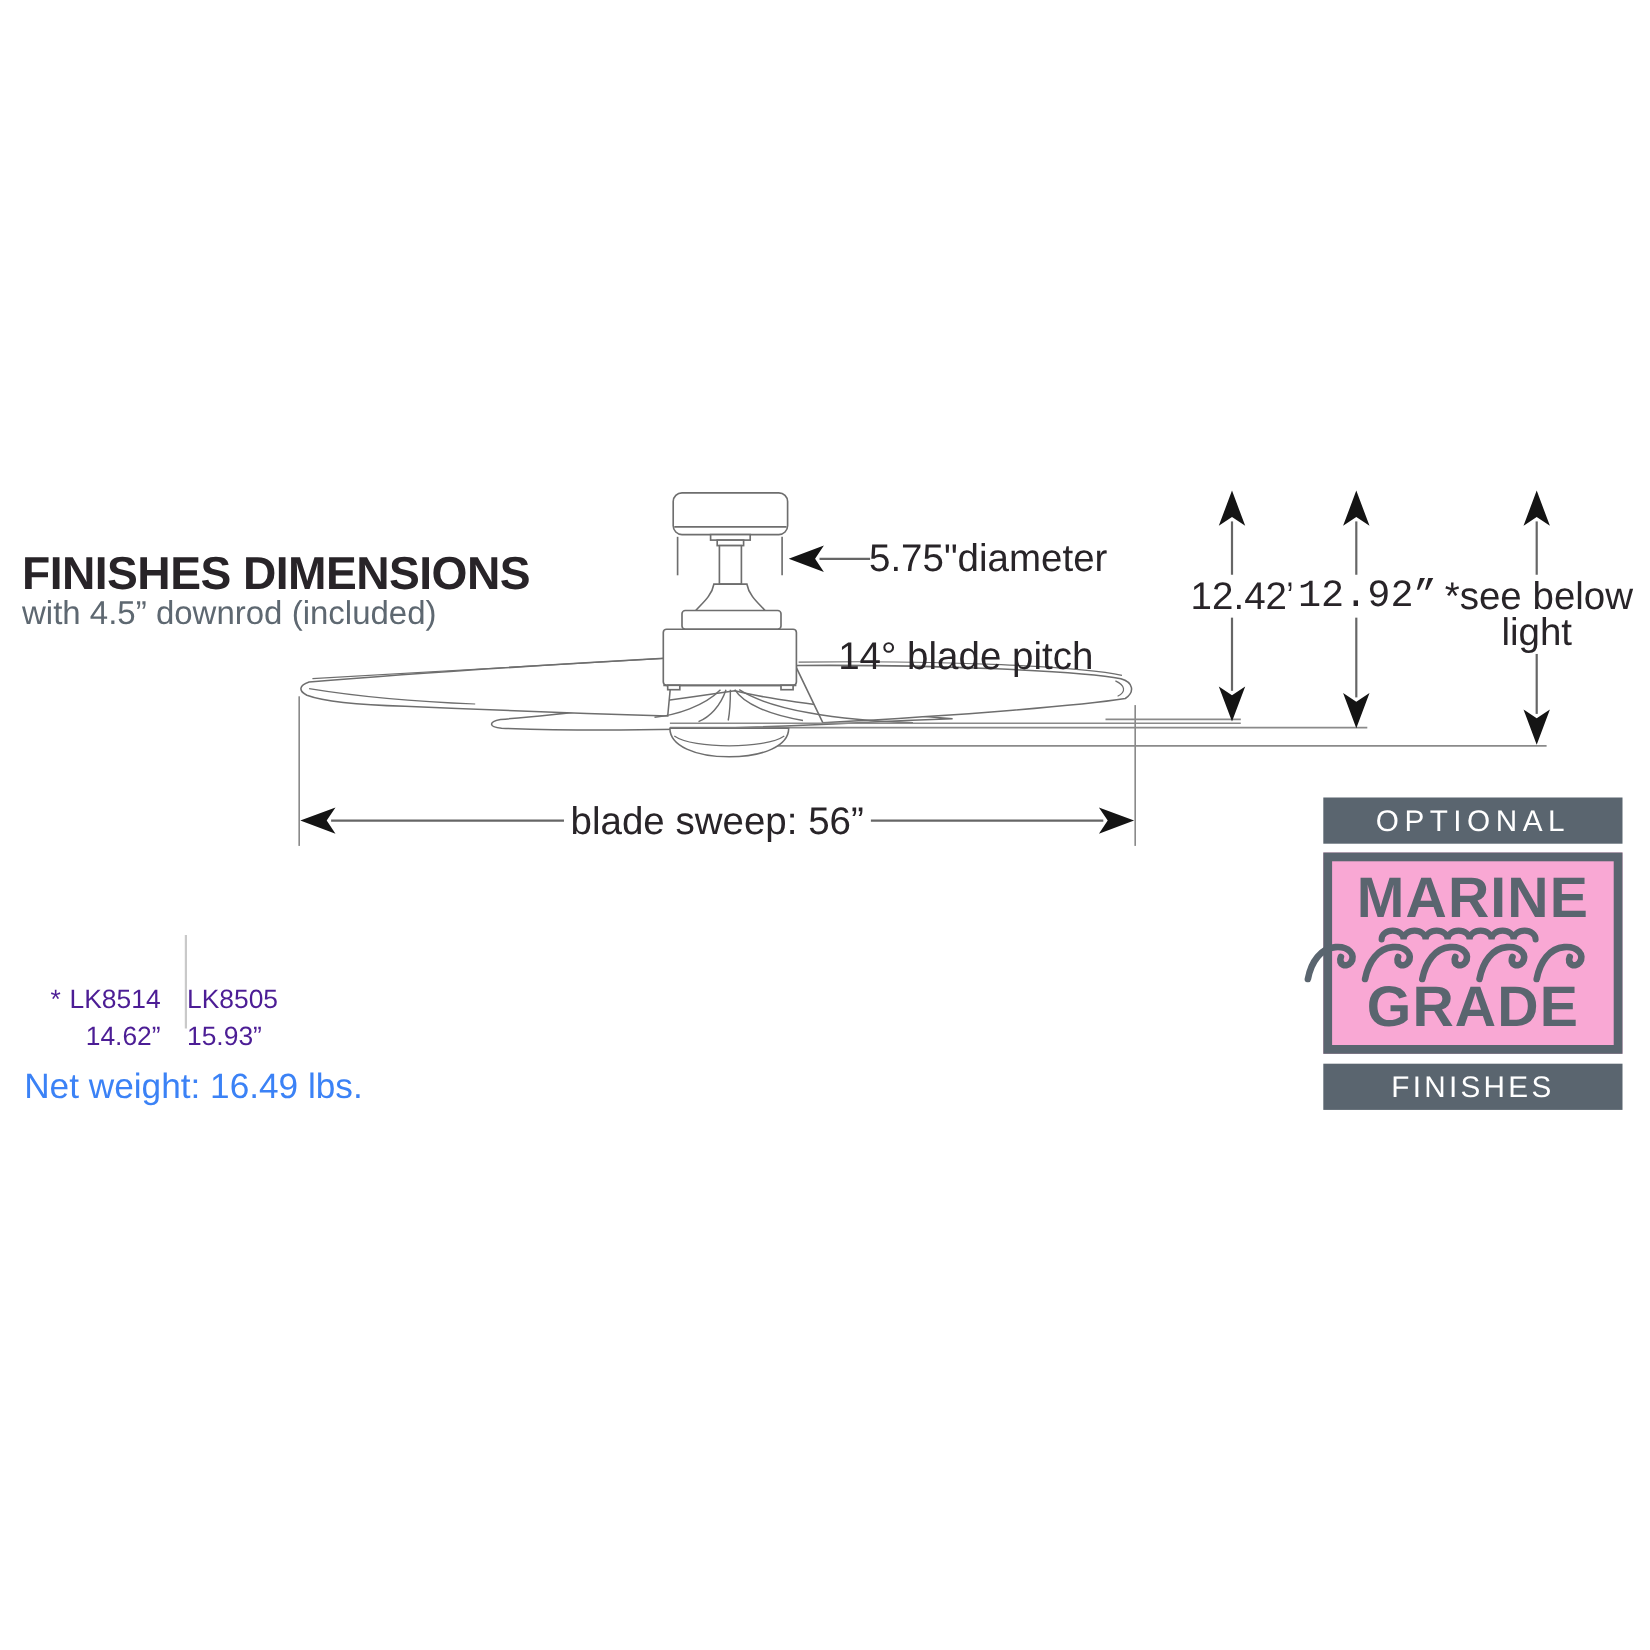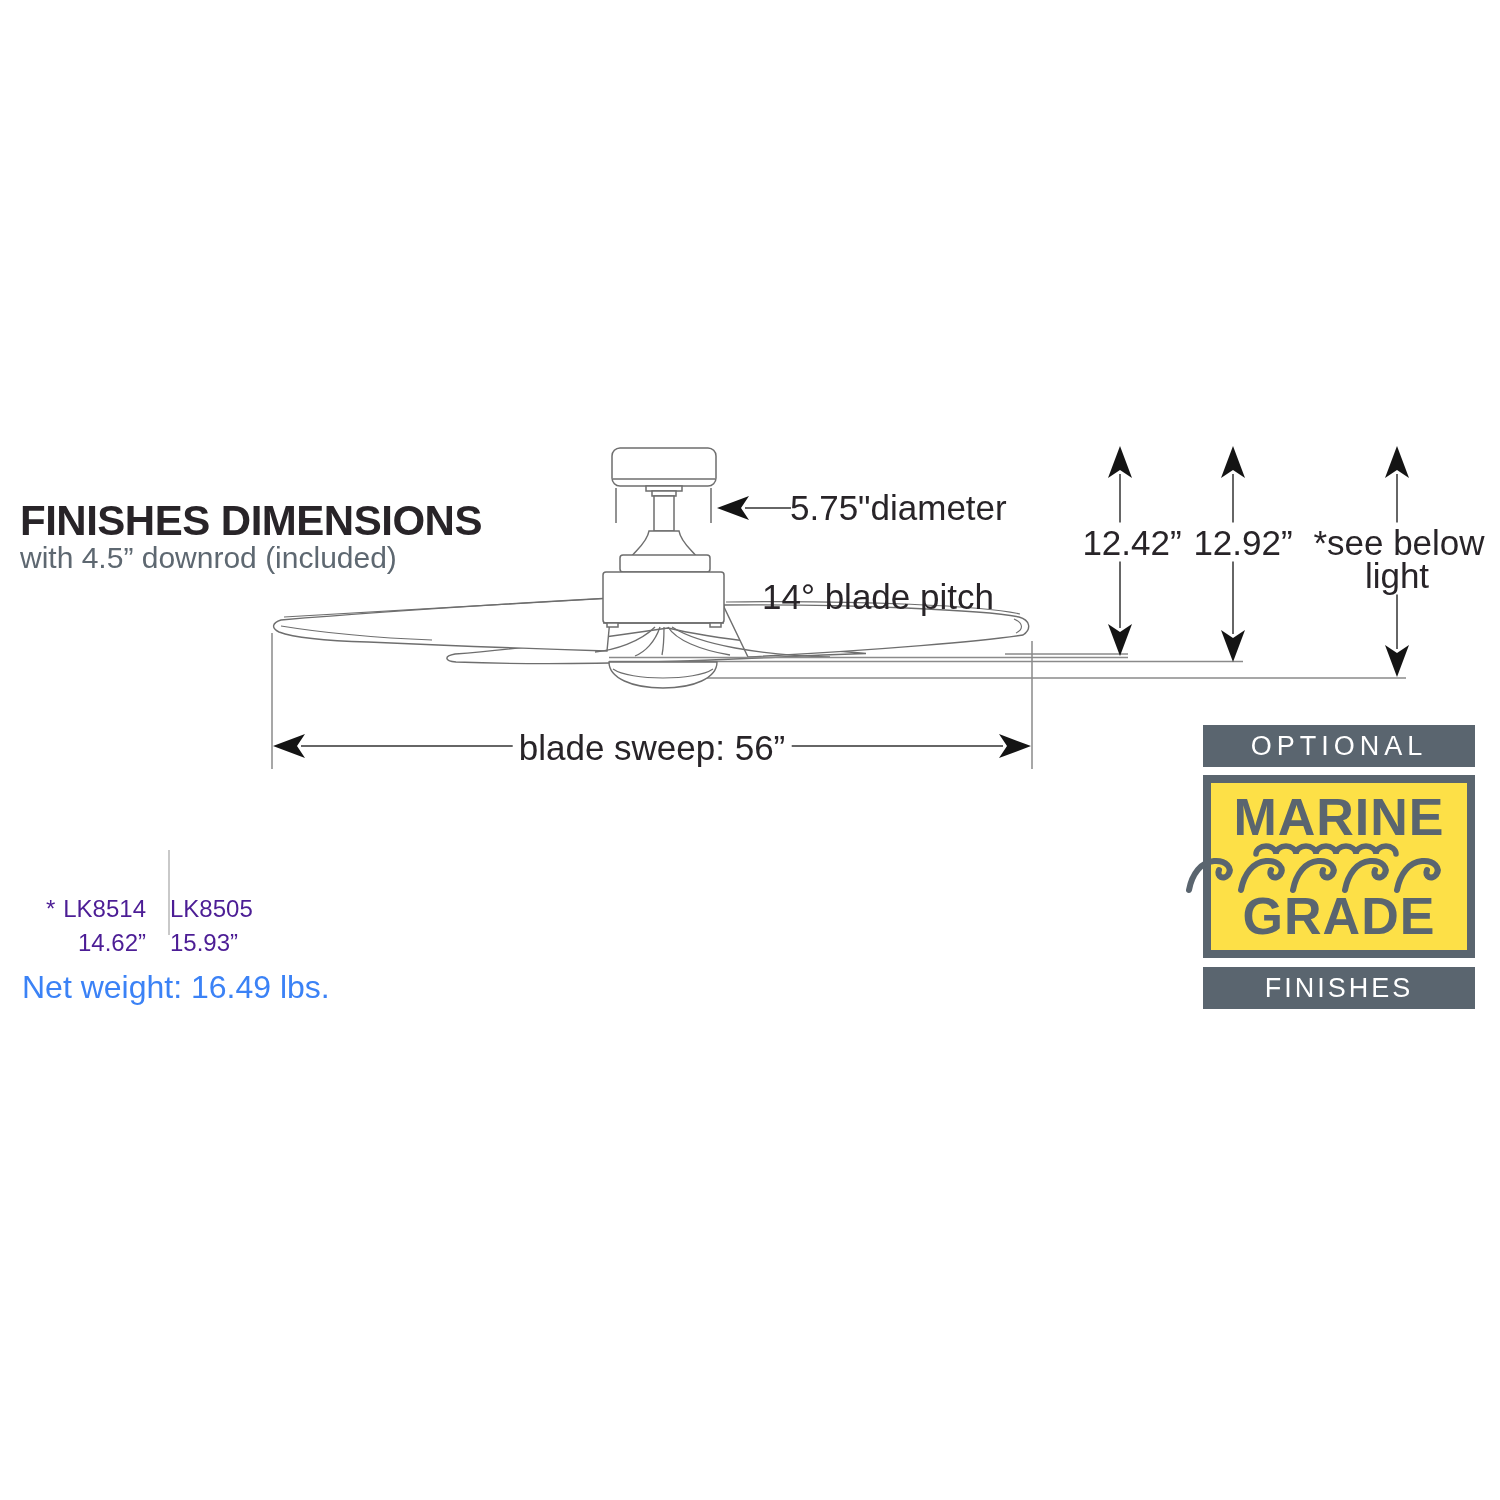--- a/index.html
+++ b/index.html
@@ -24,21 +24,21 @@
   .lk .c2 { padding-left:12px; white-space:nowrap; }
   .lk .marker { margin-right:8px; }
   .lk-divider { position:absolute; left:168px; top:850px; width:2px; height:85px; background:#c9c9c9; }
 
   .netweight { position:absolute; left:22px; top:969px; font-size:32px; color:#3b82f6; white-space:nowrap; }
 
   
   .badge { position:absolute; left:1203px; top:725px; width:272px; }
   .badge .bar { height:42px; background:#5a656f; color:#ffffff; display:flex; align-items:center; justify-content:center; font-size:27px; letter-spacing:5px; font-weight:400; }
   .badge .bar.bottom { margin-top:9px; letter-spacing:3px; }
-  .badge .frame { margin-top:8px; height:183px; border:8px solid #5a656f; background:#fde047; display:flex; flex-direction:column; align-items:center; justify-content:center; overflow:visible; }
+  .badge .frame { margin-top:8px; height:183px; border:8px solid #5a656f; background:#f9a8d4; display:flex; flex-direction:column; align-items:center; justify-content:center; overflow:visible; }
   .badge .word { font-size:52px; font-weight:700; letter-spacing:1px; color:#5a656f; line-height:44px; white-space:nowrap; }
   .badge .waves { position:relative; left:-12px; width:253px; height:53px; margin:1px 0; overflow:visible; }
 </style>
 </head>
 <body>
 
 <div class="stage">
 
   <svg class="art" viewBox="0 0 1500 1500">
 
@@ -130,21 +130,21 @@
   </svg>
 
   <div class="hdr">
     <h1>FINISHES DIMENSIONS</h1>
     <div class="sub">with 4.5” downrod (included)</div>
   </div>
 
   <div class="lbl" style="left:790px; top:490px;">5.75"diameter</div>
   <div class="lbl" style="left:762px; top:579px;">14° blade pitch</div>
   <div class="lbl center" style="left:1132px; top:542px;">12.42”</div>
-  <div class="lbl center" style="left:1243px; top:542px;">12.92”</div>
+  <div class="lbl center" style="left:1243px; top:542px;font-family:Liberation Mono, monospace;">12.92”</div>
   <div class="lbl center" style="left:1399px; top:542px;">*see below</div>
   <div class="lbl center" style="left:1397px; top:575px;text-align:right;">light</div>
   <div class="lbl center" style="left:652px; top:747px;">blade sweep: 56”</div>
 
   <div class="lk-divider"></div>
   <div class="lk">
     <div class="row">
       <div class="c1"><span class="marker">*</span><span>LK8514</span></div>
       <div class="c2">LK8505</div>
     </div>

